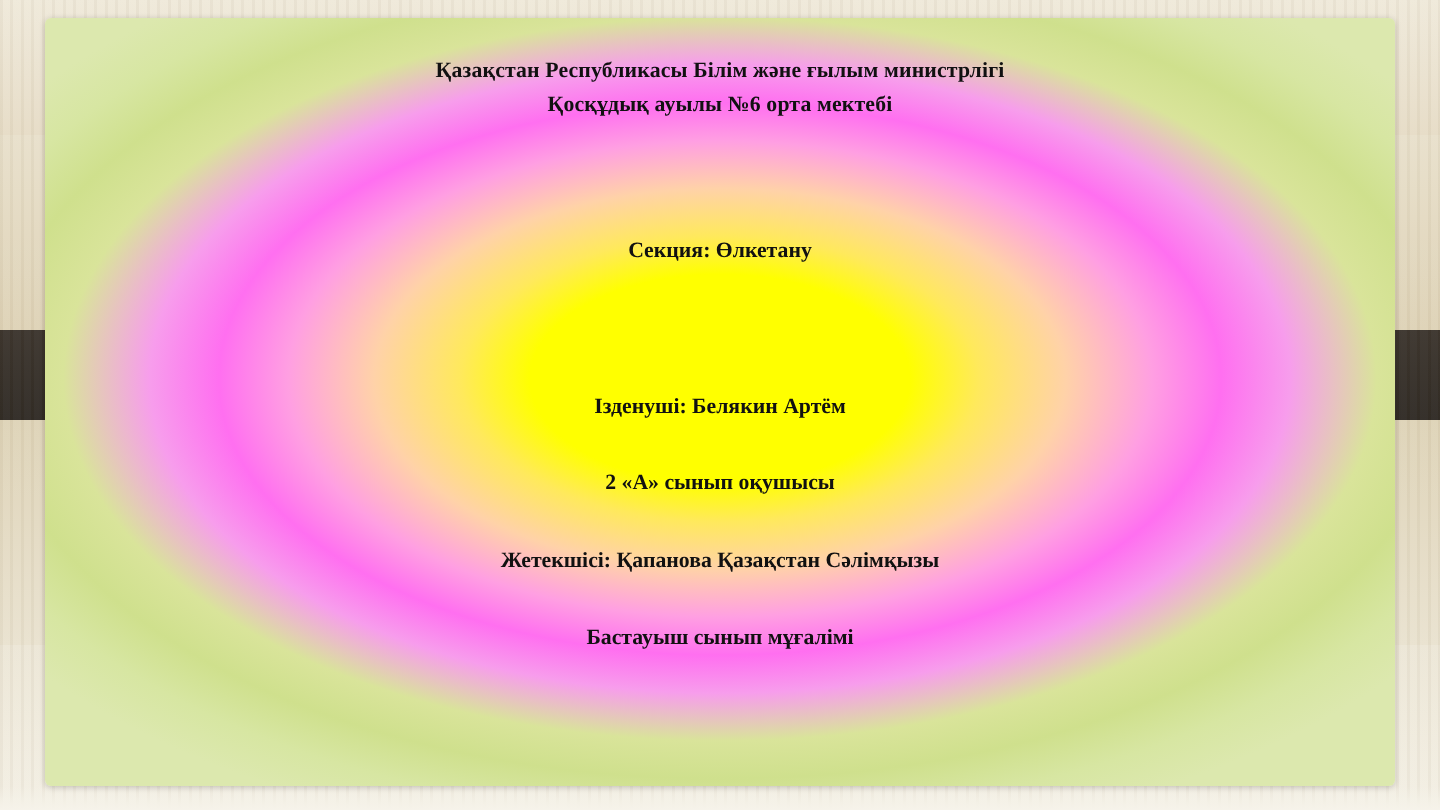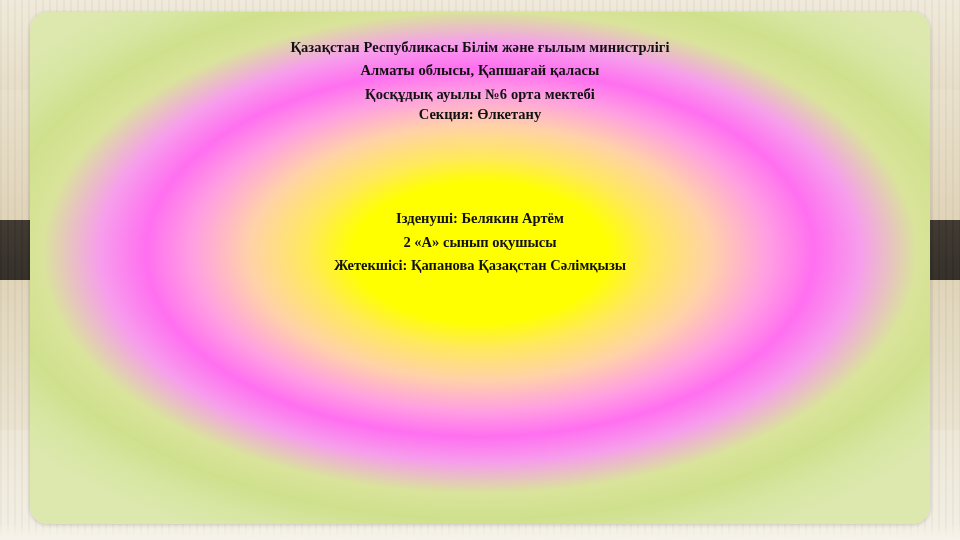--- a/index.html
+++ b/index.html
@@ -45,21 +45,21 @@
     pointer-events: none;
   }
 
   
   .card {
     position: absolute;
     left: 30px;
     top: 12px;
     width: 900px;
     height: 512px;
-    border-radius: 18px;
+    border-radius: 4px;
     background:
       radial-gradient(ellipse 64% 62% at 50% 47%, #ffff00 0%, #ffff00 22%, #ffe95c 30%, #ffd2a8 40%, #ff9fe2 50%, #ff6ff0 58%, #f79dec 66%, #d9e49a 76%, #cfe08d 84%, #d7e6a2 92%, #dce8ae 100%);
     box-shadow: 0 1px 4px rgba(0,0,0,0.18);
     overflow: hidden;
   }
 
   .content {
     position: absolute;
     left: 0; top: 0;
     width: 100%;
@@ -73,20 +73,21 @@
   .header-block {
     margin-top: 10px;
     font-size: 14.5px;
     font-weight: bold;
     line-height: 1.62;
     letter-spacing: 0.1px;
   }
   .header-block div { white-space: nowrap; }
 
   .section-line {
+    margin-top: 76px;
     font-size: 14.5px;
     font-weight: bold;
   }
 
   .title-block {
     margin-top: 24px;
     font-size: 32px;
     font-weight: bold;
     line-height: 1.32;
   }
@@ -94,21 +95,21 @@
     font-size: 32px;
     font-weight: bold;
   }
 
   .author-block {
     margin-top: 84px;
     font-size: 14.5px;
     font-weight: bold;
     line-height: 1.62;
   }
-  .author-block div { white-space: nowrap; }
+  .author-block div { white-space: nowrap; margin-top: 28px; }
 
   
   .bottom-strip {
     position: absolute;
     left: 0;
     bottom: 0;
     width: 100%;
     height: 16px;
     background: linear-gradient(180deg, rgba(245,242,232,0.0) 0%, rgba(245,242,232,0.85) 70%, #f6f3ea 100%);
     pointer-events: none;
@@ -124,30 +125,30 @@
   <div class="bg-band band-3"></div>
   <div class="bg-band band-4"></div>
   <div class="bg-band band-5"></div>
   <div class="grain"></div>
 
   <div class="card">
     <div class="content">
 
       <div class="header-block">
         <div>Қазақстан Республикасы Білім және ғылым министрлігі</div>
-        <div>Алматы облысы, Қапшағай қаласы</div>
         <div>Қосқұдық ауылы №6 орта мектебі</div>
       </div>
 
       <div class="section-line">Секция: Өлкетану</div>
 
 
       <div class="author-block">
         <div>Ізденуші:  Белякин Артём</div>
         <div>2 «А» сынып оқушысы</div>
         <div>Жетекшісі: Қапанова  Қазақстан Сәлімқызы</div>
+        <div>Бастауыш сынып мұғалімі</div>
       </div>
 
     </div>
   </div>
 
   <div class="bottom-strip"></div>
 </div>
 
 </body></html>

